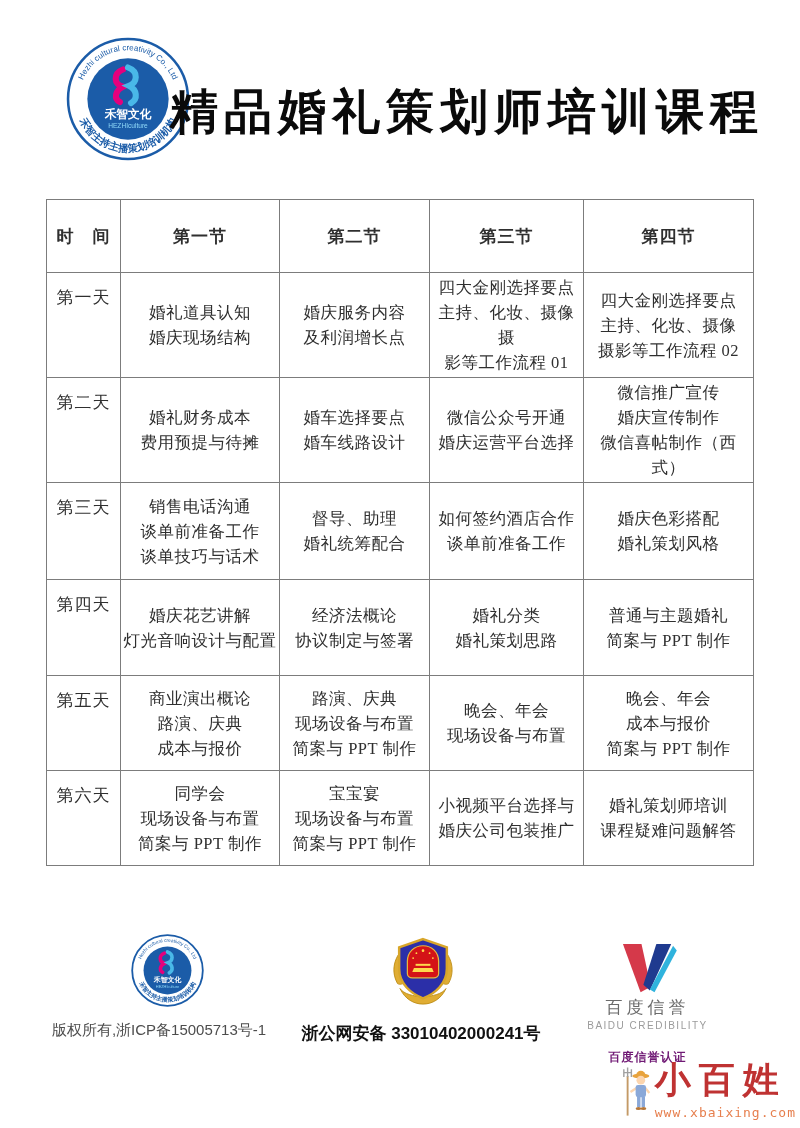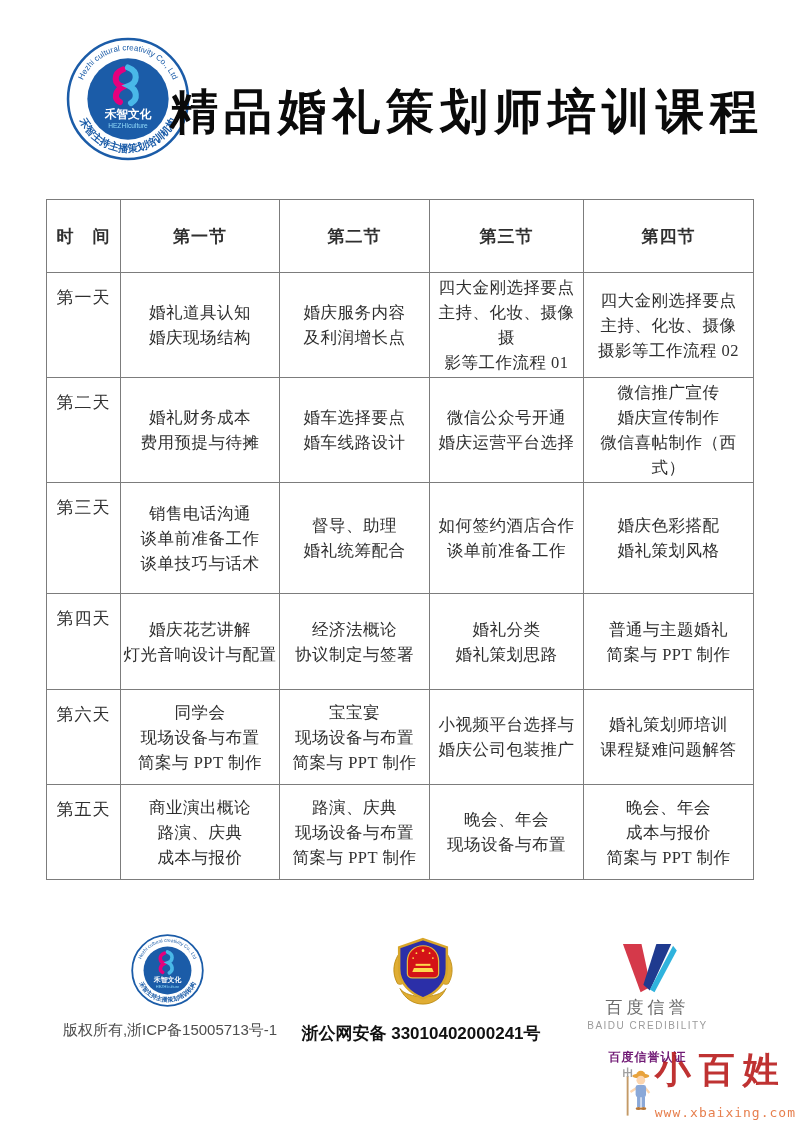--- a/index.html
+++ b/index.html
@@ -25,34 +25,34 @@
     border-collapse:collapse; table-layout:fixed;
   }
   table.schedule th, table.schedule td {
     border:1px solid #7c7c7c; text-align:center; color:#2f2f2f;
     font-family:"Liberation Serif", serif;
   }
   table.schedule thead tr { height:73px;margin-left:48px; }
   table.schedule th { font-size:17px; font-weight:600; letter-spacing:1px; vertical-align:middle; }
   table.schedule tbody tr:nth-child(1){ height:96px; }
   table.schedule tbody tr:nth-child(2){ height:93px; }
-  table.schedule tbody tr:nth-child(3){ height:111px; }
+  table.schedule tbody tr:nth-child(3){ height:97px; }
   table.schedule tbody tr:nth-child(4){ height:96px; }
   table.schedule tbody tr:nth-child(5){ height:95px; }
   table.schedule tbody tr:nth-child(6){ height:95px; }
   td.day { font-size:17px; vertical-align:top; padding-top:13px; letter-spacing:1px; }
   td.cell {
     font-size:16.5px; line-height:25px; vertical-align:middle;
     white-space:pre-line; padding:2px 1px; letter-spacing:0.5px;
   }
 
   
   .logo-sm { position:absolute; left:131px; top:934px; }
   .icp-text {
-    position:absolute; left:55px; top:1021px; width:230px; text-align:center;
+    position:absolute; left:44px; top:1021px; width:230px; text-align:center;
     font-family:"Liberation Sans", sans-serif; font-size:15px; color:#4d4d4d;
   }
   .badge { position:absolute; left:386px; top:930px; }
   .police-text {
     position:absolute; left:301px; top:1022px; width:240px; text-align:center;
     font-family:"Liberation Sans", sans-serif; font-size:17px; font-weight:bold; color:#111;
   }
   .baidu-group { position:absolute; left:585px; top:944px; width:125px; text-align:center; }
   .baidu-v { display:block; margin:0 auto; }
   .baidu-cn {
@@ -70,21 +70,21 @@
 
   
   .watermark { position:absolute; right:4px; bottom:8px; display:flex; align-items:flex-end; }
   .wm-texts { display:flex; flex-direction:column; align-items:flex-start; }
   .wm-name {
     font-family:"Liberation Sans", sans-serif; font-size:36px; font-weight:bold;
     color:#b91c1c; letter-spacing:8px; line-height:30px; opacity:0.9;
   }
   .wm-url {
     font-family:"DejaVu Sans Mono", monospace; font-size:13px; color:#e4713a;
-    letter-spacing:1px; margin-top:20px; opacity:0.9;
+    letter-spacing:1px; margin-top:10px; opacity:0.9;
   }
 </style>
 </head>
 <body>
 
 <div class="page">
 
   <svg class="logo-lg" width="124" height="124" viewBox="0 0 122 122">
     <circle cx="61" cy="61" r="59" fill="#ffffff" stroke="#1b5ca8" stroke-width="2.5"></circle>
     <circle cx="61" cy="61" r="40" fill="#1b5ca8"></circle>
@@ -166,45 +166,45 @@
         <td class="cell">婚庆花艺讲解
 灯光音响设计与配置</td>
         <td class="cell">经济法概论
 协议制定与签署</td>
         <td class="cell">婚礼分类
 婚礼策划思路</td>
         <td class="cell">普通与主题婚礼
 简案与 PPT 制作</td>
       </tr>
       <tr>
-        <td class="day">第六天</td>
-        <td class="cell">同学会
-现场设备与布置
-简案与 PPT 制作</td>
-        <td class="cell">宝宝宴
-现场设备与布置
-简案与 PPT 制作</td>
-        <td class="cell">小视频平台选择与
-婚庆公司包装推广</td>
-        <td class="cell">婚礼策划师培训
-课程疑难问题解答</td>
-      </tr>
-      <tr>
         <td class="day">第五天</td>
         <td class="cell">商业演出概论
 路演、庆典
 成本与报价</td>
         <td class="cell">路演、庆典
 现场设备与布置
 简案与 PPT 制作</td>
         <td class="cell">晚会、年会
 现场设备与布置</td>
         <td class="cell">晚会、年会
 成本与报价
 简案与 PPT 制作</td>
+      </tr>
+      <tr>
+        <td class="day">第六天</td>
+        <td class="cell">同学会
+现场设备与布置
+简案与 PPT 制作</td>
+        <td class="cell">宝宝宴
+现场设备与布置
+简案与 PPT 制作</td>
+        <td class="cell">小视频平台选择与
+婚庆公司包装推广</td>
+        <td class="cell">婚礼策划师培训
+课程疑难问题解答</td>
       </tr>
     </tbody>
   </table>
 
   <svg class="logo-sm" width="73" height="73" viewBox="0 0 122 122">
     <circle cx="61" cy="61" r="59" fill="#ffffff" stroke="#1b5ca8" stroke-width="3"></circle>
     <circle cx="61" cy="61" r="40" fill="#1b5ca8"></circle>
     <defs>
       <path id="arcT2" d="M 13,61 A 48,48 0 0 1 109,61"></path>
       <path id="arcB2" d="M 9,61 A 52,52 0 0 0 113,61"></path>

